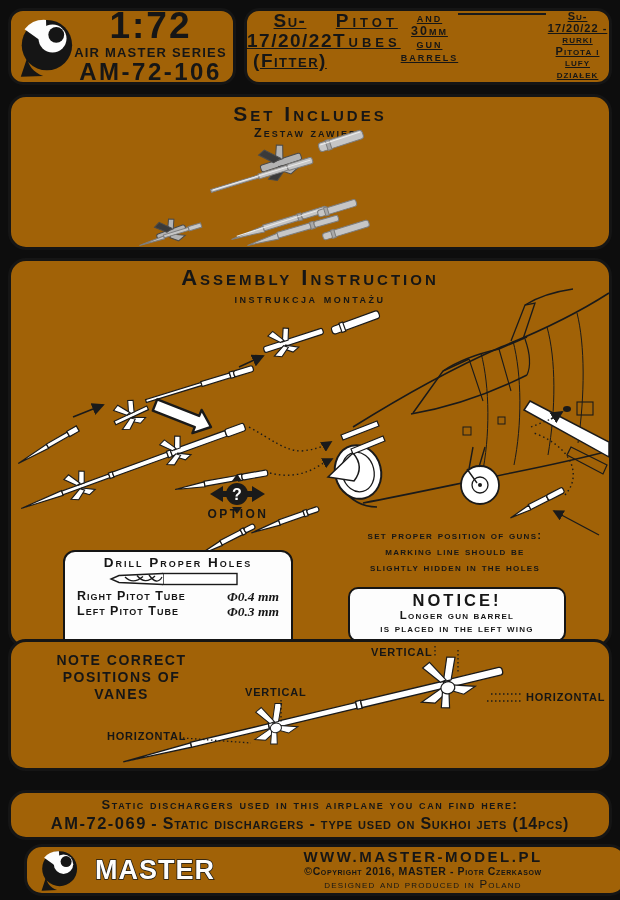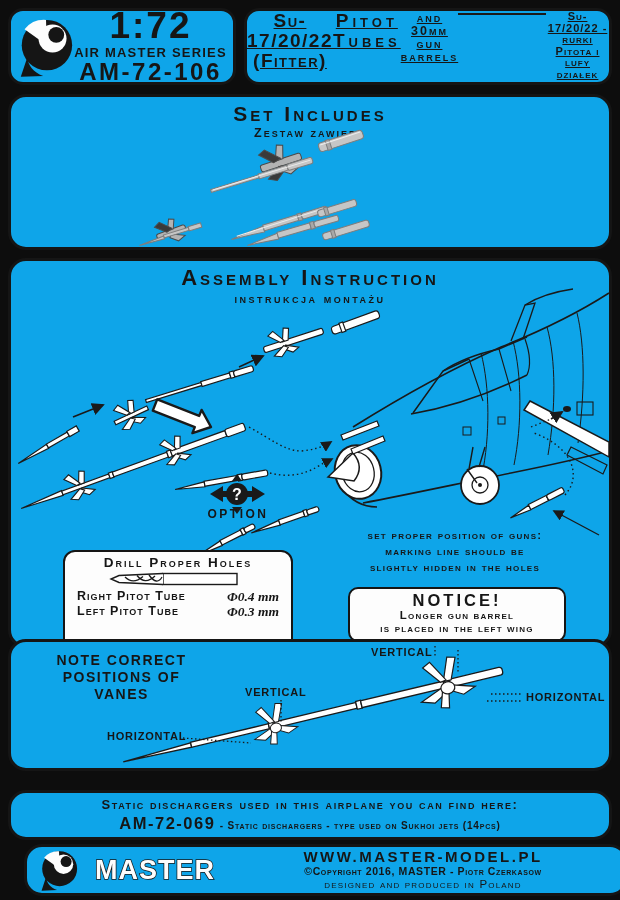--- a/index.html
+++ b/index.html
@@ -4,21 +4,21 @@
 <style>
   html,body{margin:0;padding:0;}
   body{
     width:620px;height:900px;background:#0d0d0d;
     font-family:"Liberation Sans", sans-serif;color:#161616;
     font-variant:small-caps;
     position:relative;overflow:hidden;
   }
   .page{position:absolute;inset:0;}
   .panel{
-    position:absolute;background:#0ea5e9;
+    position:absolute;background:#a16207;
     border:3px solid #151515;border-radius:18px;
     box-sizing:border-box;
   }
   svg{display:block;}
   .abs{position:absolute;}
   .ctr{text-align:center;}
   
   .p-brand{left:8px;top:8px;width:228px;height:77px;border-radius:15px;display:flex;align-items:center;}
   .brand-logo{margin-left:7px;flex:0 0 auto;}
   .brand-text{flex:1;text-align:center;line-height:1;padding-right:6px;}
@@ -60,21 +60,21 @@
   .p-vanes{left:8px;top:639px;width:604px;height:132px;}
   .vanes-note{left:28px;top:10px;width:165px;text-align:center;font-size:14px;font-weight:700;
     letter-spacing:1.5px;line-height:17px;}
   .vane-label{font-size:11px;font-weight:700;letter-spacing:0.8px;}
   
   .p-static{left:8px;top:790px;width:604px;height:50px;display:flex;flex-direction:column;
     justify-content:center;text-align:center;}
   .st1{font-size:13px;font-weight:700;letter-spacing:1.6px;}
   .st2{margin-top:2px;}
   .st-code{font-size:16.5px;font-weight:700;letter-spacing:1.5px;}
-  .st-desc{font-size:10px;font-weight:700;letter-spacing:0.8px;}
+  .st-desc{font-size:16px;font-weight:700;letter-spacing:0.8px;}
   
   .p-footer{left:24px;top:844px;width:604px;height:52px;display:flex;align-items:center;}
   .foot-logo{margin-left:12px;flex:0 0 auto;}
   .foot-word{margin-left:2px;flex:0 0 auto;}
   .foot-text{flex:1;text-align:center;line-height:1.12;padding-right:8px;}
   .f-web{font-size:15px;font-weight:700;letter-spacing:2.5px;}
   .f-copy{font-size:10.5px;font-weight:700;letter-spacing:0.6px;}
   .f-prod{font-size:11.5px;font-weight:400;letter-spacing:1.2px;}
   
   .ink{stroke:#1a1a1a;fill:none;}

